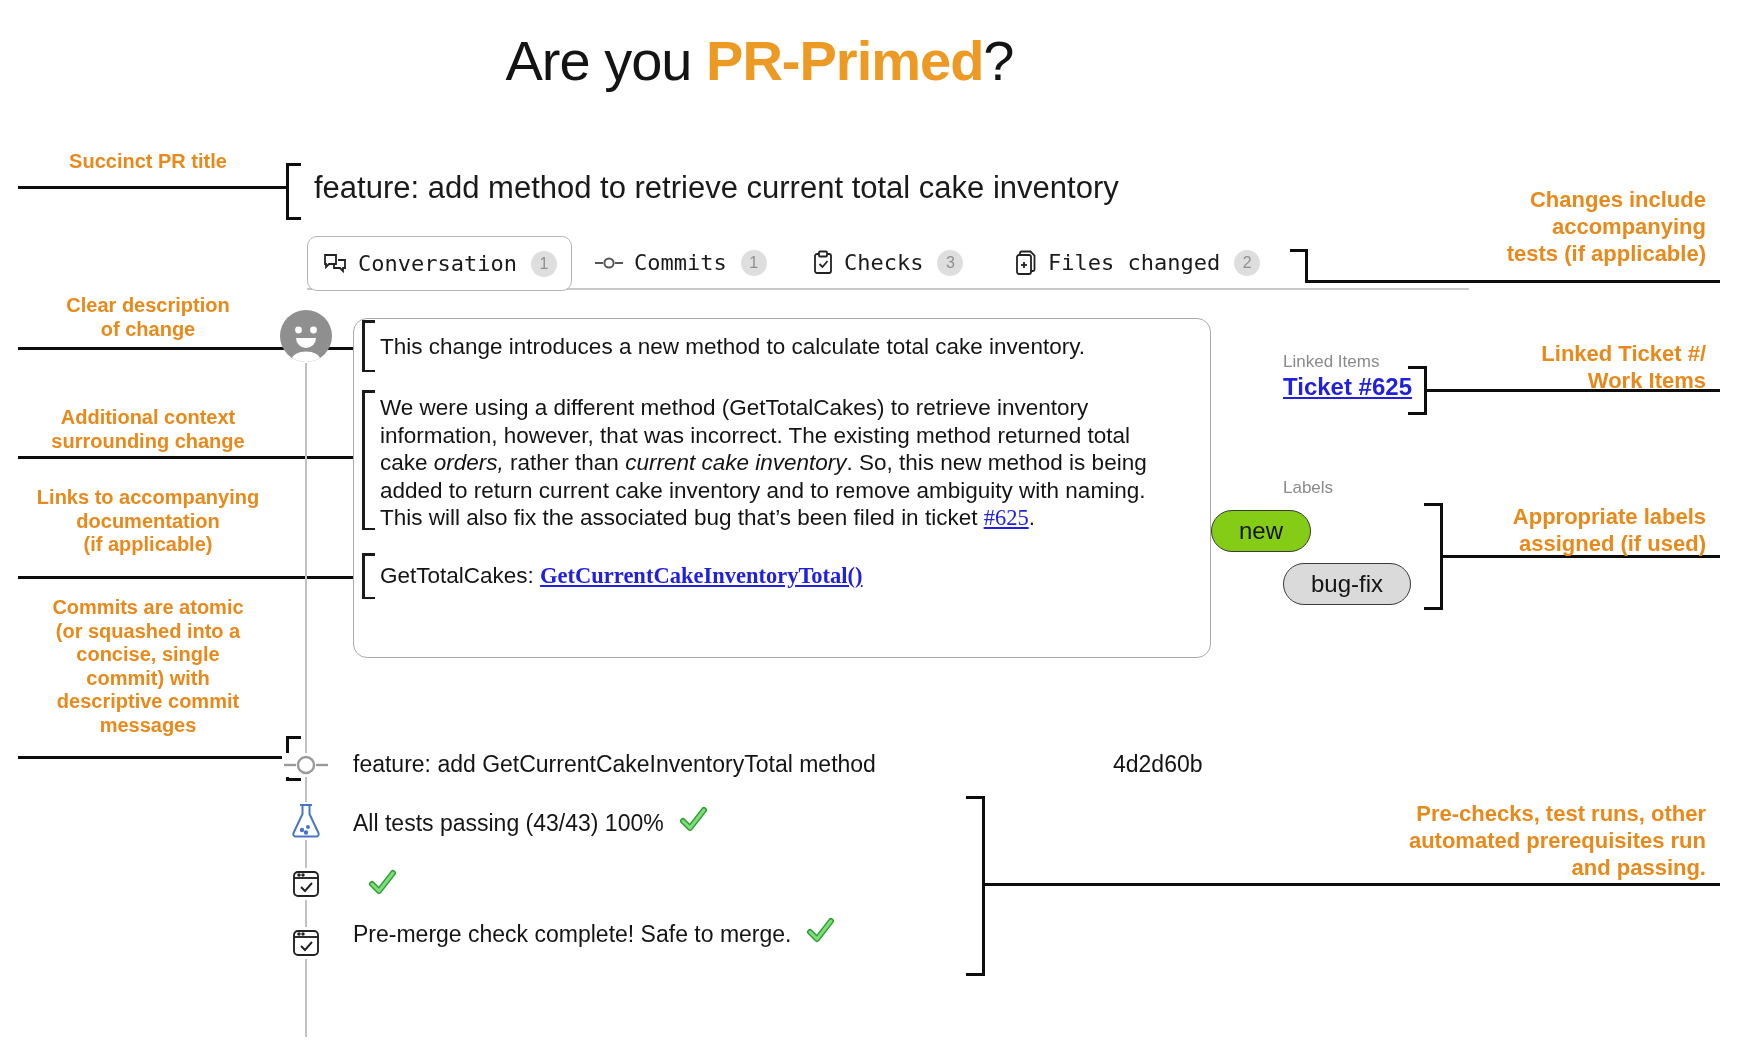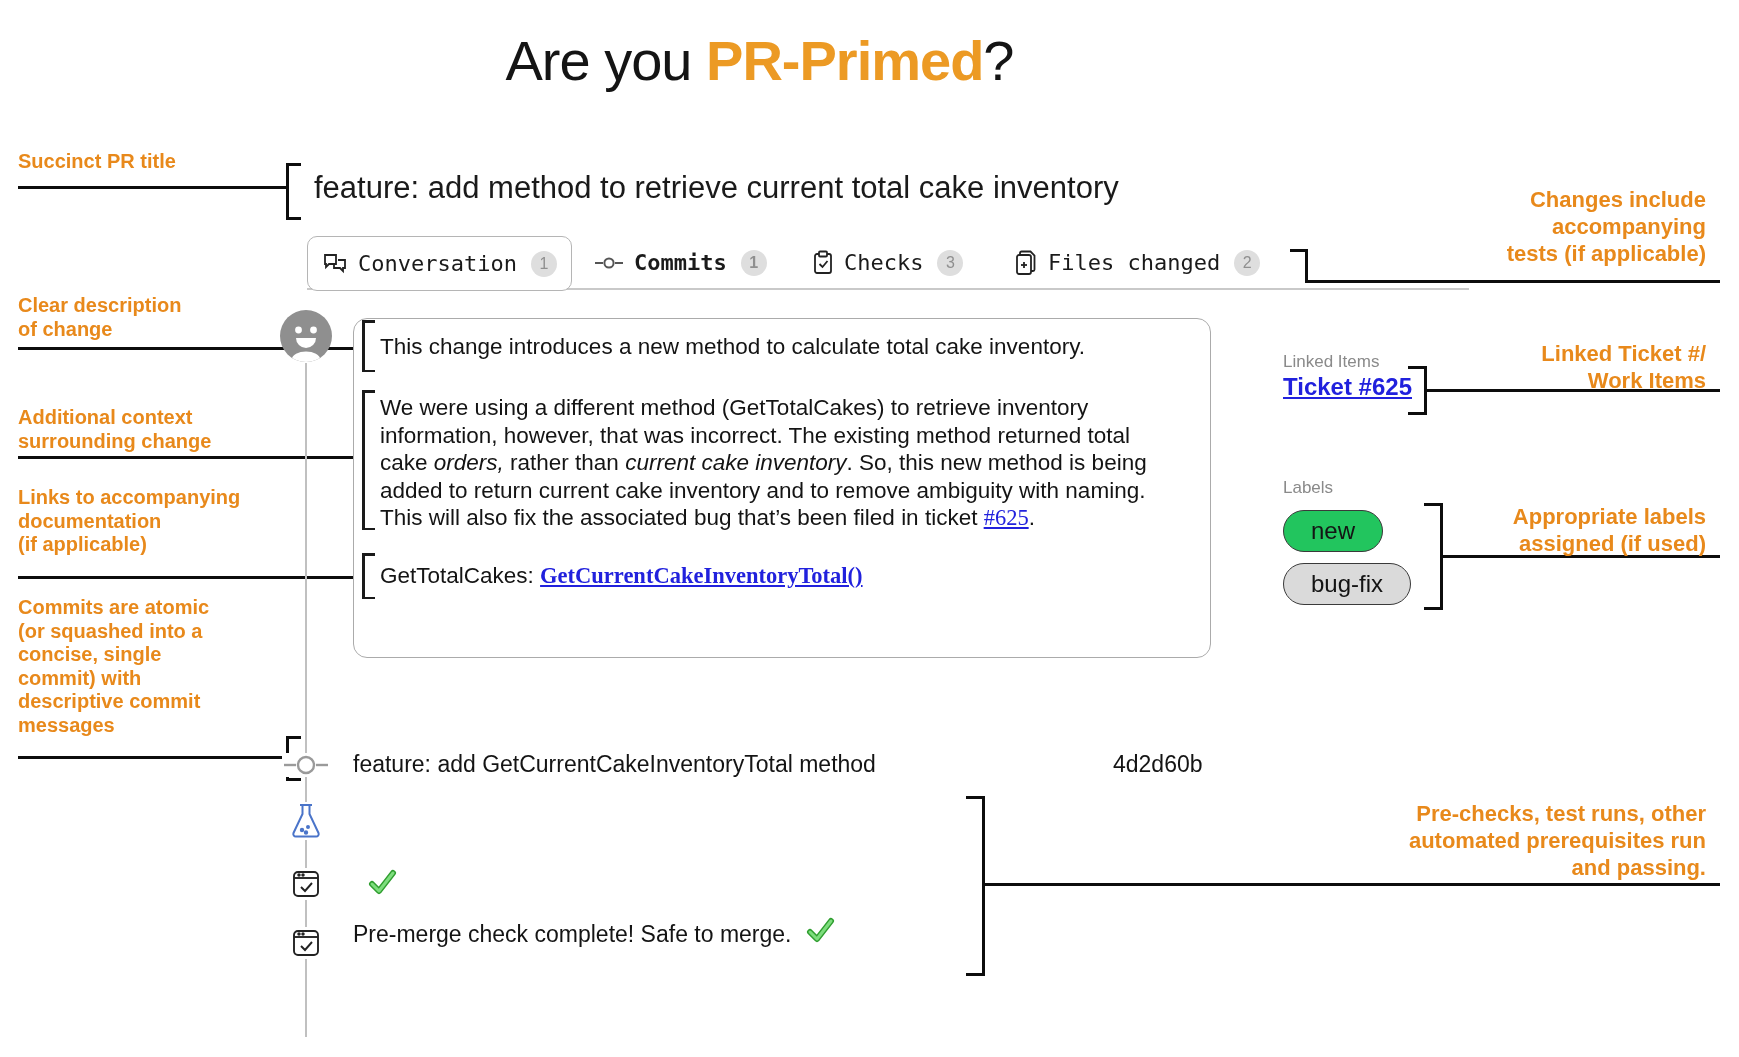--- a/index.html
+++ b/index.html
@@ -7,21 +7,21 @@
           font-family:"Liberation Sans",sans-serif;color:#111;}
   .abs{position:absolute;}
 
   
   .page-title{left:0;top:28px;width:1519px;text-align:center;font-size:56px;letter-spacing:-1px;}
   .page-title .t-plain{font-weight:500;color:#141414;}
   .page-title .t-accent{font-weight:800;color:#EC9A24;}
 
   
   .annot{color:#E8891B;font-weight:bold;white-space:pre-line;}
-  .annot-l{left:18px;width:260px;font-size:20px;line-height:23.5px;text-align:left;}
+  .annot-l{left:18px;width:260px;font-size:20px;line-height:23.5px;text-align:center;}
   .annot-r{right:33px;width:330px;font-size:22px;line-height:27px;text-align:right;}
 
   
   .hline{height:3px;background:#0d0d0d;}
   .vline{width:3px;background:#0d0d0d;}
   .tick{height:3px;background:#0d0d0d;}
 
   
   .pr-title{left:314px;top:170px;font-size:31px;color:#1a1a1a;}
 
@@ -104,21 +104,21 @@
     <span class="icon-chip">
       <svg width="26" height="24" viewBox="0 0 26 24" fill="none" stroke="#222" stroke-width="1.8">
         <path d="M3 3 h11 v9 h-7 l-3 3 v-3 h-1 z"></path>
         <path d="M16 8 h7 v8 h-2 v3 l-3 -3 h-6 v-3"></path>
       </svg>
     </span>
     <span>Conversation</span>
     <span class="badge">1</span>
   </div>
 
-  <div class="abs tab" style="left:594px;font-weight:bold;">
+  <div class="abs tab" style="left:594px;">
     <span class="icon-chip">
       <svg width="30" height="22" viewBox="0 0 30 22" fill="none" stroke="#555" stroke-width="2">
         <line x1="1" y1="11" x2="9" y2="11"></line>
           <circle cx="15" cy="11" r="4.6"></circle>
           <line x1="21" y1="11" x2="29" y2="11"></line>
       </svg>
     </span>
     <span>Commits</span>
     <span class="badge">1</span>
   </div>
@@ -202,21 +202,21 @@
   <div class="abs ticket-link" style="left:1283px;top:373px;">Ticket #625</div>
 
   <div class="abs tick" style="left:1408px;top:366px;width:19px;"></div>
   <div class="abs vline" style="left:1424px;top:366px;height:49px;"></div>
   <div class="abs tick" style="left:1408px;top:412px;width:19px;"></div>
   <div class="abs hline" style="left:1424px;top:389px;width:296px;"></div>
   <div class="abs annot annot-r" style="top:340px;">Linked Ticket #/
 Work Items</div>
 
   <div class="abs meta-head" style="left:1283px;top:478px;">Labels</div>
-  <div class="abs pill" style="left:1283px;top:510px;background:#22c55e;">new</div>
+  <div class="abs pill" style="left:1211px;top:510px;background:#84cc16;">new</div>
   <div class="abs pill" style="left:1283px;top:563px;background:#dadada;">bug-fix</div>
 
   <div class="abs tick" style="left:1424px;top:503px;width:19px;"></div>
   <div class="abs vline" style="left:1440px;top:503px;height:107px;"></div>
   <div class="abs tick" style="left:1424px;top:607px;width:19px;"></div>
   <div class="abs hline" style="left:1440px;top:555px;width:280px;"></div>
   <div class="abs annot annot-r" style="top:503px;">Appropriate labels
 assigned (if used)</div>
 
   <div class="abs icon-chip" style="left:282px;top:753px;z-index:4;">
@@ -233,20 +233,29 @@
 
   <div class="abs icon-chip" style="left:289px;top:802px;z-index:4;">
     <svg width="34" height="38" viewBox="0 0 34 38" fill="none" stroke="#4a74c9" stroke-width="2">
       <line x1="11" y1="3" x2="23" y2="3"></line>
       <path d="M13.5 3 v9 L4.5 31 a2.6 2.6 0 0 0 2.4 3.6 h20.2 a2.6 2.6 0 0 0 2.4 -3.6 L20.5 12 v-9"></path>
       <circle cx="13" cy="28" r="1.2" fill="#4a74c9"></circle>
         <circle cx="19" cy="25" r="1" fill="#4a74c9"></circle>
         <circle cx="17" cy="30.5" r="1.2" fill="#4a74c9"></circle>
     </svg>
   </div>
+  <div class="abs mono-row" style="left:353px;top:806px;">
+    <span>All tests passing (43/43) 100%</span>
+    <span class="check-svg">
+      <svg width="30" height="28" viewBox="0 0 30 28" fill="none">
+        <path d="M5 15 L12 22 L26 4" stroke="#2f9e2f" stroke-width="6" stroke-linecap="round" stroke-linejoin="round"></path>
+        <path d="M5 15 L12 22 L26 4" stroke="#7ddd7d" stroke-width="3" stroke-linecap="round" stroke-linejoin="round"></path>
+      </svg>
+    </span>
+  </div>
 
   <div class="abs icon-chip" style="left:291px;top:868px;z-index:4;">
     <svg width="30" height="32" viewBox="0 0 30 32" fill="none" stroke="#222" stroke-width="1.9">
       <rect x="3" y="4" width="24" height="24" rx="4"></rect>
       <line x1="3" y1="10" x2="27" y2="10"></line>
       <circle cx="8" cy="7" r="0.8" fill="#222"></circle>
         <circle cx="12" cy="7" r="0.8" fill="#222"></circle>
       <path d="M10 19 l4 4 l7 -8"></path>
     </svg>
   </div>

